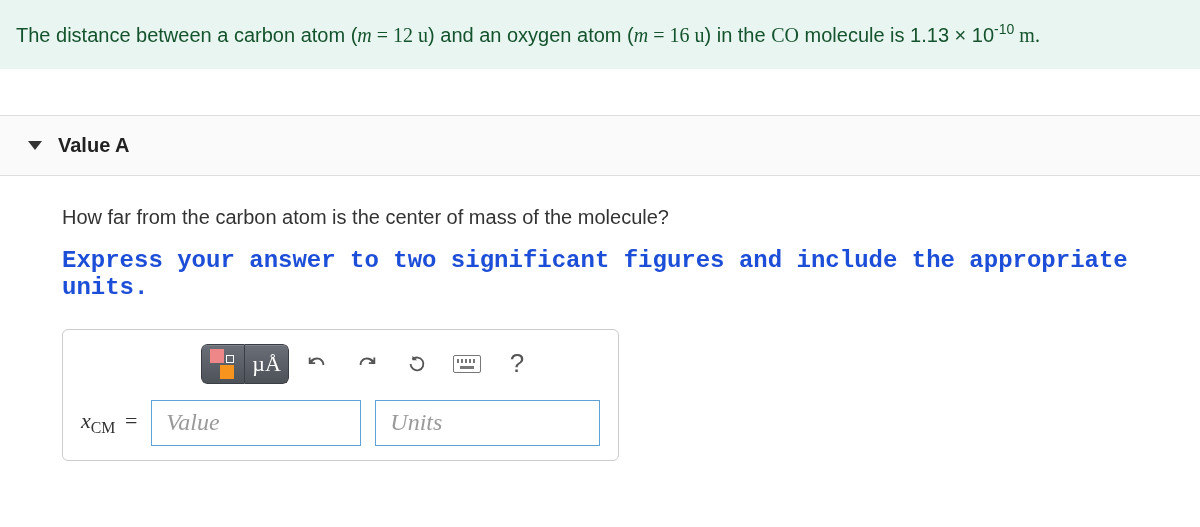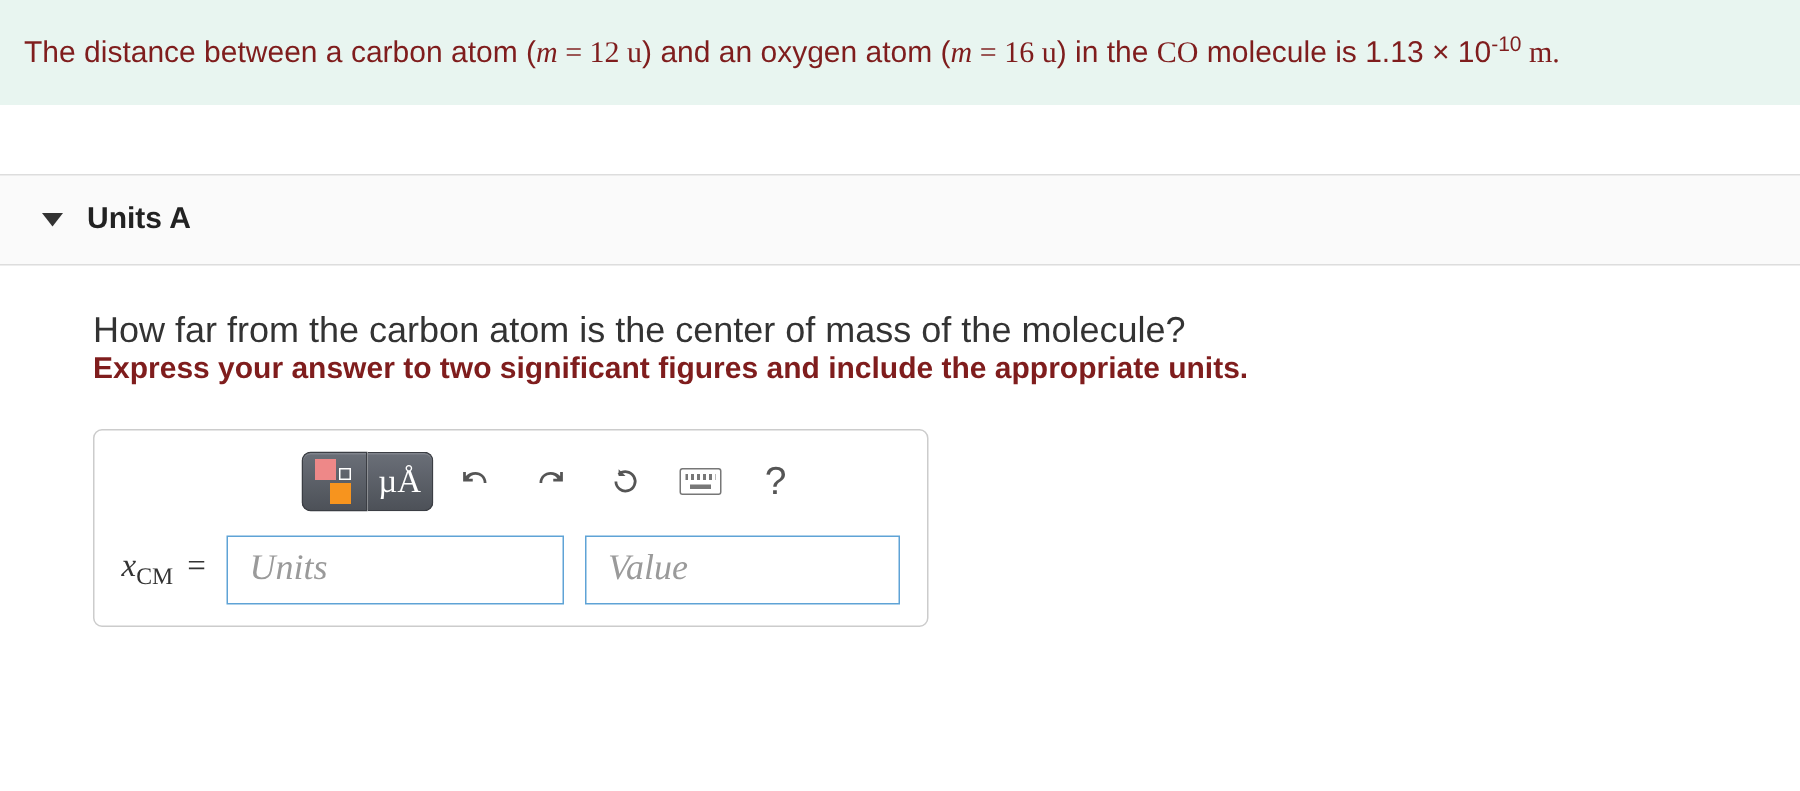--- a/index.html
+++ b/index.html
@@ -3,21 +3,21 @@
   <meta charset="utf-8">
   <style>
     * { box-sizing: border-box; margin: 0; padding: 0; }
     body { font-family: Arial, Helvetica, sans-serif; font-size: 19px; color: #333; background: #fff; }
 
     .problem-statement {
       background: #e8f5f0;
       padding: 20px 16px;
       font-size: 20px;
       line-height: 1.4;
-      color: #7f1d1d;
+      color: #14532d;
     }
     .problem-statement .var { font-style: italic; font-family: 'Times New Roman', serif; }
     .problem-statement .upright { font-family: 'Times New Roman', serif; font-style: normal; }
     .problem-statement sup { font-size: 0.7em; }
 
     .part-header {
       display: flex;
       align-items: center;
       gap: 16px;
       padding: 18px 16px 18px 28px;
@@ -29,22 +29,22 @@
     }
     .part-header .tri {
       width: 0; height: 0;
       border-left: 7px solid transparent;
       border-right: 7px solid transparent;
       border-top: 9px solid #333;
     }
     .part-header .title { font-weight: bold; font-size: 20px; color: #222; }
 
     .part-body { padding: 30px 62px; }
-    .question-text { font-size: 24px; color: #333; }
-    .instruction { font-size: 20px; font-weight: bold; color: #7f1d1d; margin-bottom: 28px; }
+    .question-text { font-size: 20px; margin-bottom: 18px; color: #333; }
+    .instruction { font-size: 24px; font-weight: bold; color: #1d4ed8; margin-bottom: 28px; font-family: Liberation Mono, monospace; }
 
     .answer-box {
       border: 1px solid #ccc;
       border-radius: 6px;
       display: inline-flex;
       flex-direction: column;
       padding: 14px 18px;
       gap: 16px;
     }
 
@@ -106,21 +106,21 @@
   </style>
 </head>
 <body>
 
 <div class="problem-statement">
   <span>The distance between a carbon atom (</span><span class="var">m</span><span class="upright"> = 12 u</span><span>) and an oxygen atom (</span><span class="var">m</span><span class="upright"> = 16 u</span><span>) in the </span><span class="upright">CO</span><span> molecule is 1.13 × 10</span><sup>-10</sup><span class="upright"> m.</span>
 </div>
 
 <div class="part-header">
   <div class="tri"></div>
-  <div class="title">Units A</div>
+  <div class="title">Value A</div>
 </div>
 
 <div class="part-body">
   <div class="question-text">How far from the carbon atom is the center of mass of the molecule?</div>
   <div class="instruction">Express your answer to two significant figures and include the appropriate units.</div>
 
   <div class="answer-box">
 
     <div class="toolbar">
       <div class="tool-group">
@@ -160,22 +160,22 @@
       <div class="tool-btn">
         <span class="qmark">?</span>
       </div>
     </div>
 
     <div class="input-row">
       <div class="lhs">
         <span>x</span><span class="sub">CM</span>
         <span class="eq">=</span>
       </div>
+      <div class="field value">
+        <span>Value</span>
+      </div>
       <div class="field units">
         <span>Units</span>
-      </div>
-      <div class="field value">
-        <span>Value</span>
       </div>
     </div>
 
   </div>
 </div>
 
 </body></html>

